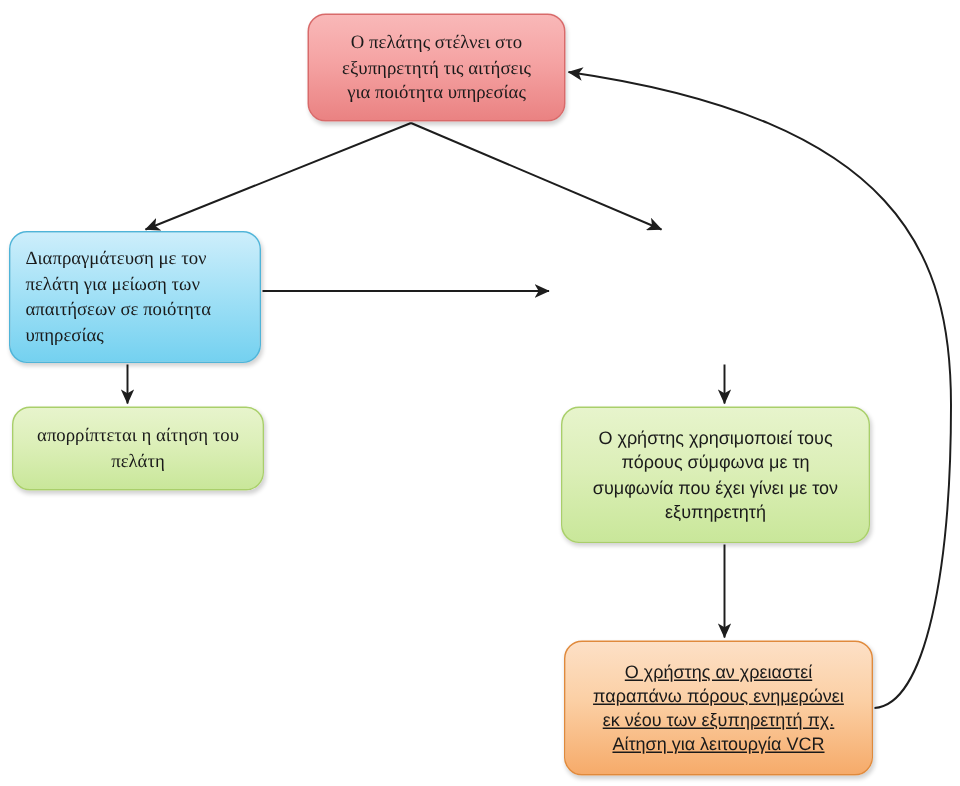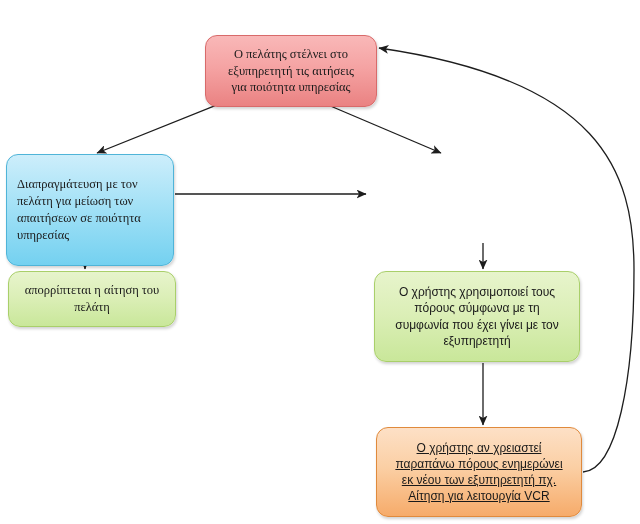--- a/index.html
+++ b/index.html
@@ -42,21 +42,20 @@
     width: 100%;
     white-space: pre-line;
   }
 
   
   .node-pink {
     background: linear-gradient(to bottom, #f9b8b8 0%, #f5a3a3 45%, #ea8282 100%);
     border-color: #d86a6a;
     color: #1a1a1a;
     font-size: 12.5px;
-    margin-top: 26px;
   }
   
   .node-blue {
     background: linear-gradient(to bottom, #cdeefb 0%, #a9e3f7 40%, #74d1f0 100%);
     border-color: #4fb4d8;
     color: #1a1a1a;
     font-size: 12.5px;
     text-align: left;
     justify-content: flex-start;
   }
@@ -77,21 +76,21 @@
     text-decoration: underline;
   }
   
   .sans {
     font-family: "Liberation Sans", "DejaVu Sans", sans-serif;
     font-size: 12px;
   }
 
   
   #node-start    { left: 205px; top: 9px;   width: 172px; height: 72px; }
-  #node-negotiate{ left: 6px;   top: 154px; width: 168px; height: 112px; }
+  #node-negotiate{ left: 6px;   top: 154px; width: 168px; height: 88px; }
   #node-commit   { left: 368px; top: 154px; width: 208px; height: 88px; }
   #node-reject   { left: 8px;   top: 271px; width: 168px; height: 56px; }
   #node-use      { left: 374px; top: 271px; width: 206px; height: 91px; }
   #node-renew    { left: 376px; top: 427px; width: 206px; height: 90px; }
 </style>
 </head>
 <body>
 
 <div id="canvas">
 

